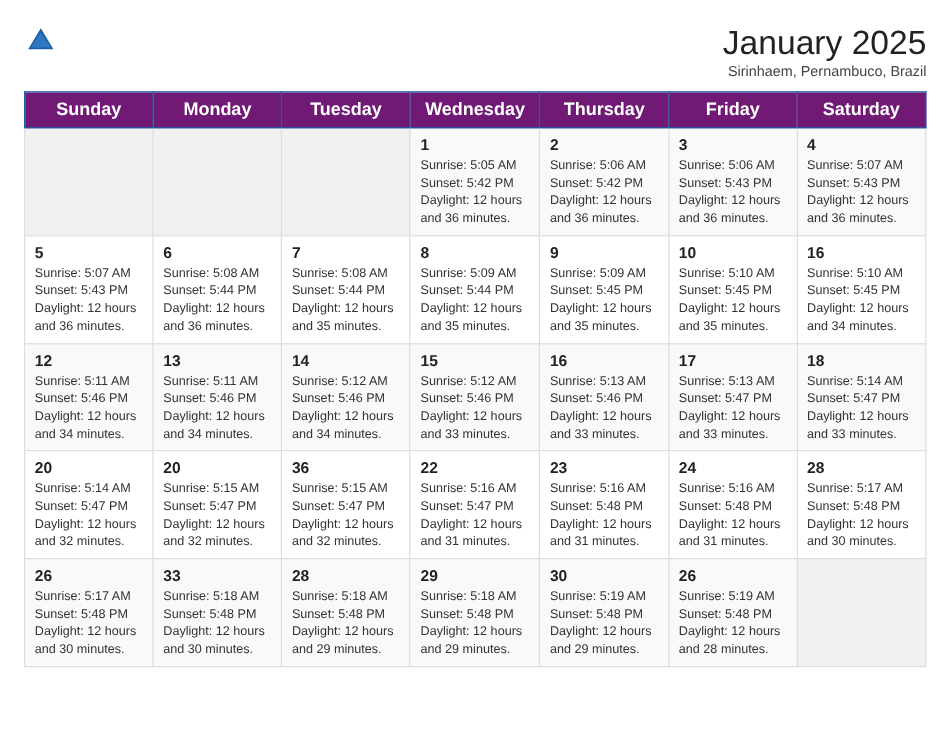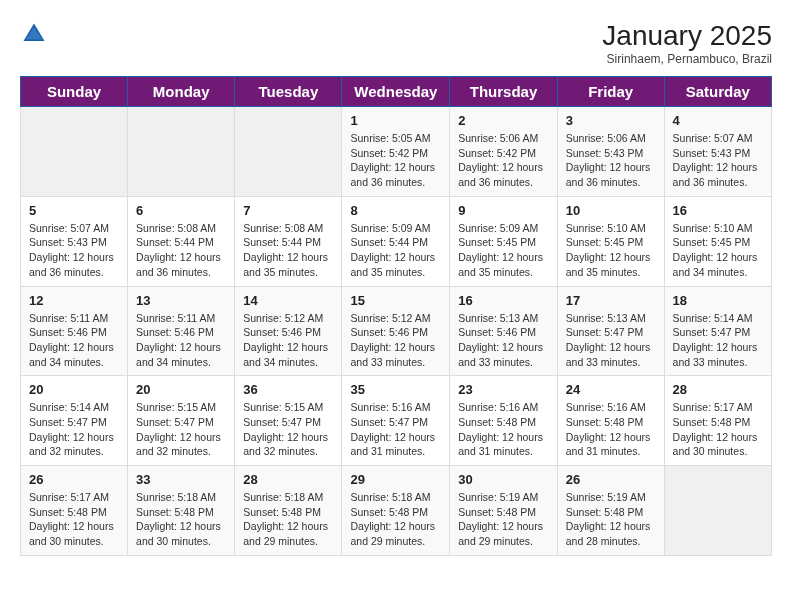--- a/index.html
+++ b/index.html
@@ -270,21 +270,21 @@
 and 32 minutes.</div>
         </td>
         <td>
           <div class="day-number">36</div>
           <div class="day-info" style="white-space: pre-line;">Sunrise: 5:15 AM
 Sunset: 5:47 PM
 Daylight: 12 hours
 and 32 minutes.</div>
         </td>
         <td>
-          <div class="day-number">35</div>
+          <div class="day-number">22</div>
           <div class="day-info" style="white-space: pre-line;">Sunrise: 5:16 AM
 Sunset: 5:47 PM
 Daylight: 12 hours
 and 31 minutes.</div>
         </td>
         <td>
           <div class="day-number">23</div>
           <div class="day-info" style="white-space: pre-line;">Sunrise: 5:16 AM
 Sunset: 5:48 PM
 Daylight: 12 hours

